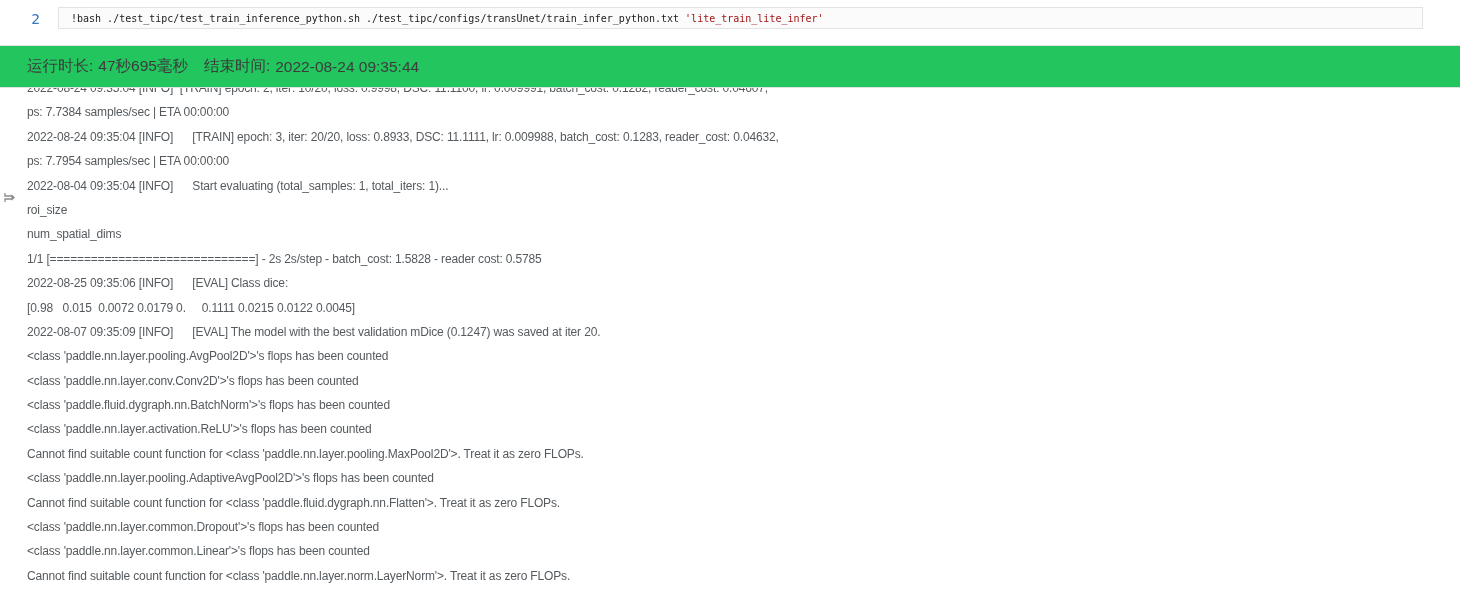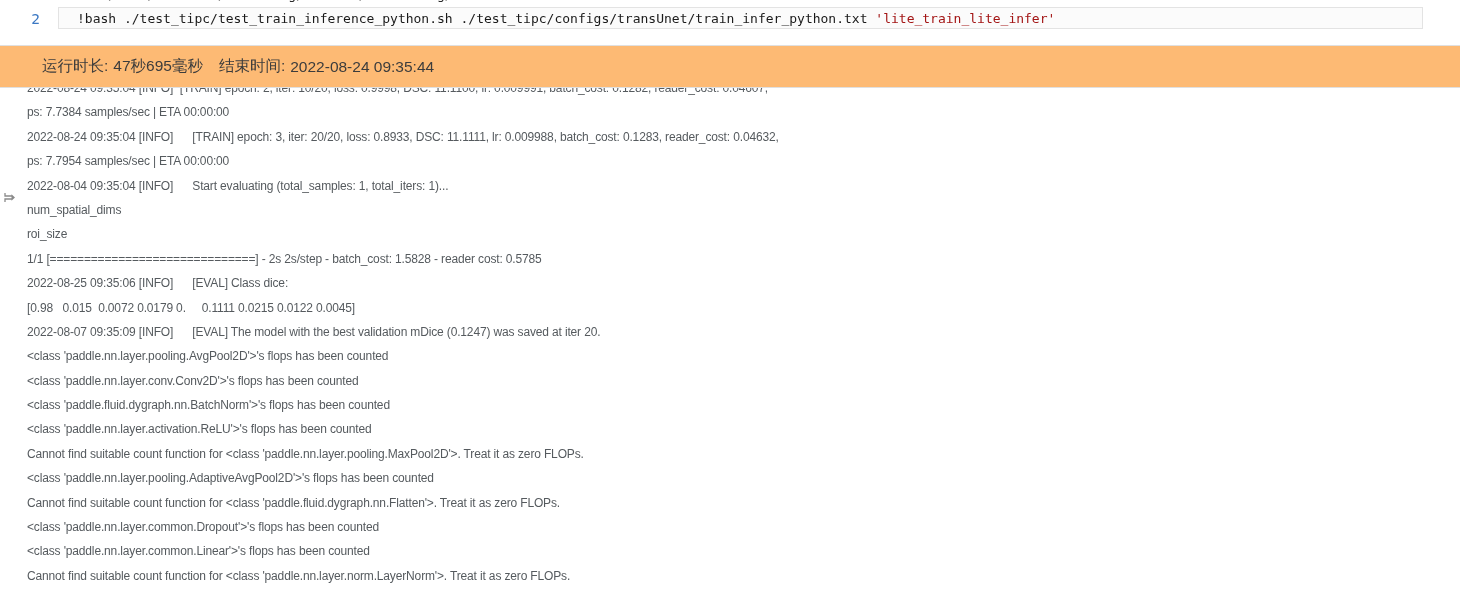--- a/index.html
+++ b/index.html
@@ -40,23 +40,23 @@
     line-height: 24px;
     user-select: none;
   }
   .code-input {
     flex: 1;
     margin-right: 37px;
     background: #fbfbfb;
     border: 1px solid #e3e3e3;
     height: 22px;
     line-height: 22px;
-    padding: 0 18px;
+    padding: 0 12px;
     font-family: "DejaVu Sans Mono", "Liberation Mono", monospace;
-    font-size: 13px;
+    font-size: 10px;
     color: #1a1a1a;
     white-space: pre;
     overflow: hidden;
     box-sizing: border-box;
   }
   .code-input.plain {
     background: transparent;
     border: 1px solid transparent;
     color: #2b2b2b;
   }
@@ -69,22 +69,22 @@
     margin-top: -17px;
   }
 
   
   .status-bar {
     border-top: 1px solid #e0e0e0;
     border-bottom: 1px solid #e0e0e0;
     height: 43px;
     display: flex;
     align-items: center;
-    background: #fdba74;
-    padding-left: 42px;
+    background: #22c55e;
+    padding-left: 27px;
     box-sizing: border-box;
   }
   .status-text {
     font-family: "Liberation Sans", "DejaVu Sans", sans-serif;
     font-size: 15.5px;
     color: #3c3c3c;
     white-space: pre;
   }
   .status-gap { display: inline-block; width: 16px; }
 
@@ -155,22 +155,22 @@
       <path d="M9.5 5.2 L13 8.5 L9.5 11.8 Z" fill="#8a8a8a" stroke="none"></path>
     </svg>
   </span>
 
   <div class="log" id="log-container">
       <div class="log-line">2022-08-24 09:35:04 [INFO]	[TRAIN] epoch: 2, iter: 10/20, loss: 0.9998, DSC: 11.1100, lr: 0.009991, batch_cost: 0.1282, reader_cost: 0.04607,</div>
       <div class="log-line">ps: 7.7384 samples/sec | ETA 00:00:00</div>
       <div class="log-line">2022-08-24 09:35:04 [INFO]      [TRAIN] epoch: 3, iter: 20/20, loss: 0.8933, DSC: 11.1111, lr: 0.009988, batch_cost: 0.1283, reader_cost: 0.04632,</div>
       <div class="log-line">ps: 7.7954 samples/sec | ETA 00:00:00</div>
       <div class="log-line">2022-08-04 09:35:04 [INFO]      Start evaluating (total_samples: 1, total_iters: 1)...</div>
+      <div class="log-line">roi_size</div>
       <div class="log-line">num_spatial_dims</div>
-      <div class="log-line">roi_size</div>
       <div class="log-line">1/1 [==============================] - 2s 2s/step - batch_cost: 1.5828 - reader cost: 0.5785</div>
       <div class="log-line">2022-08-25 09:35:06 [INFO]      [EVAL] Class dice:</div>
       <div class="log-line">[0.98   0.015  0.0072 0.0179 0.     0.1111 0.0215 0.0122 0.0045]</div>
       <div class="log-line">2022-08-07 09:35:09 [INFO]      [EVAL] The model with the best validation mDice (0.1247) was saved at iter 20.</div>
       <div class="log-line">&lt;class 'paddle.nn.layer.pooling.AvgPool2D'&gt;'s flops has been counted</div>
       <div class="log-line">&lt;class 'paddle.nn.layer.conv.Conv2D'&gt;'s flops has been counted</div>
       <div class="log-line">&lt;class 'paddle.fluid.dygraph.nn.BatchNorm'&gt;'s flops has been counted</div>
       <div class="log-line">&lt;class 'paddle.nn.layer.activation.ReLU'&gt;'s flops has been counted</div>
       <div class="log-line">Cannot find suitable count function for &lt;class 'paddle.nn.layer.pooling.MaxPool2D'&gt;. Treat it as zero FLOPs.</div>
       <div class="log-line">&lt;class 'paddle.nn.layer.pooling.AdaptiveAvgPool2D'&gt;'s flops has been counted</div>

